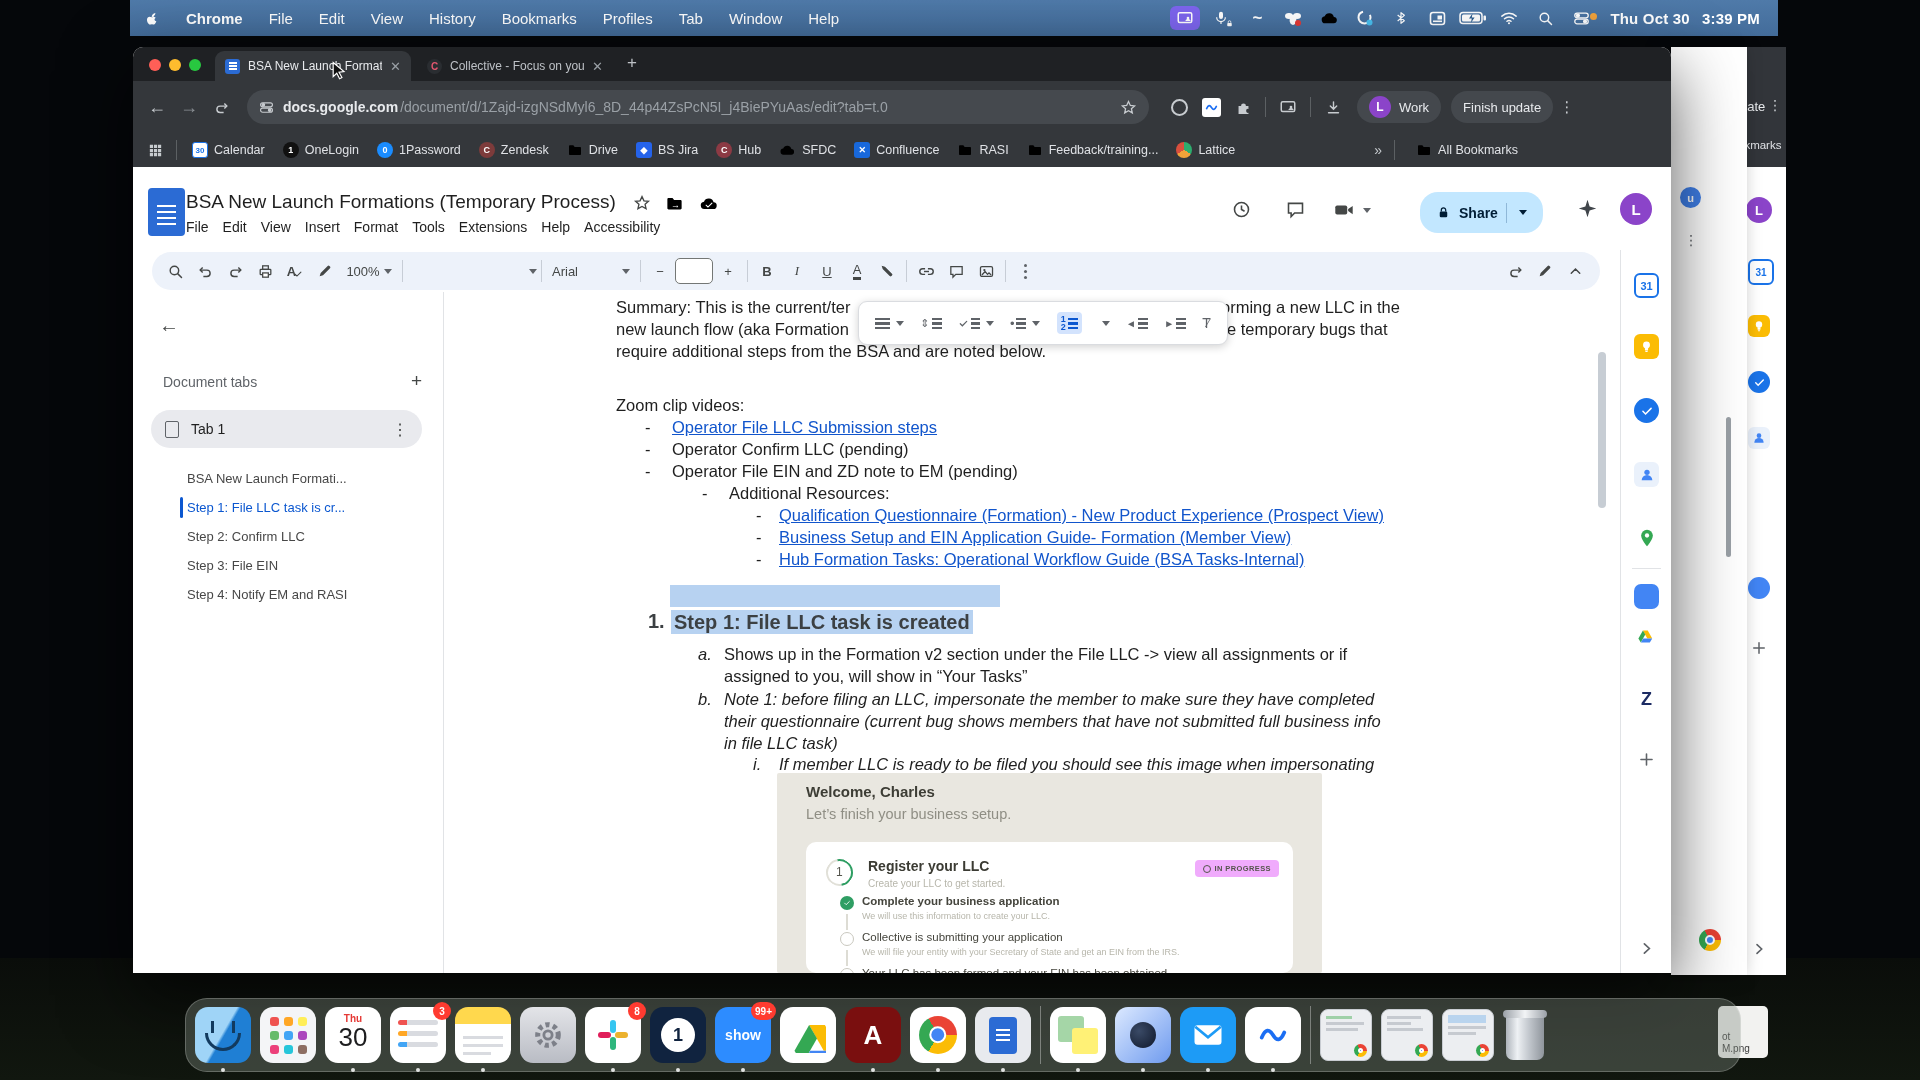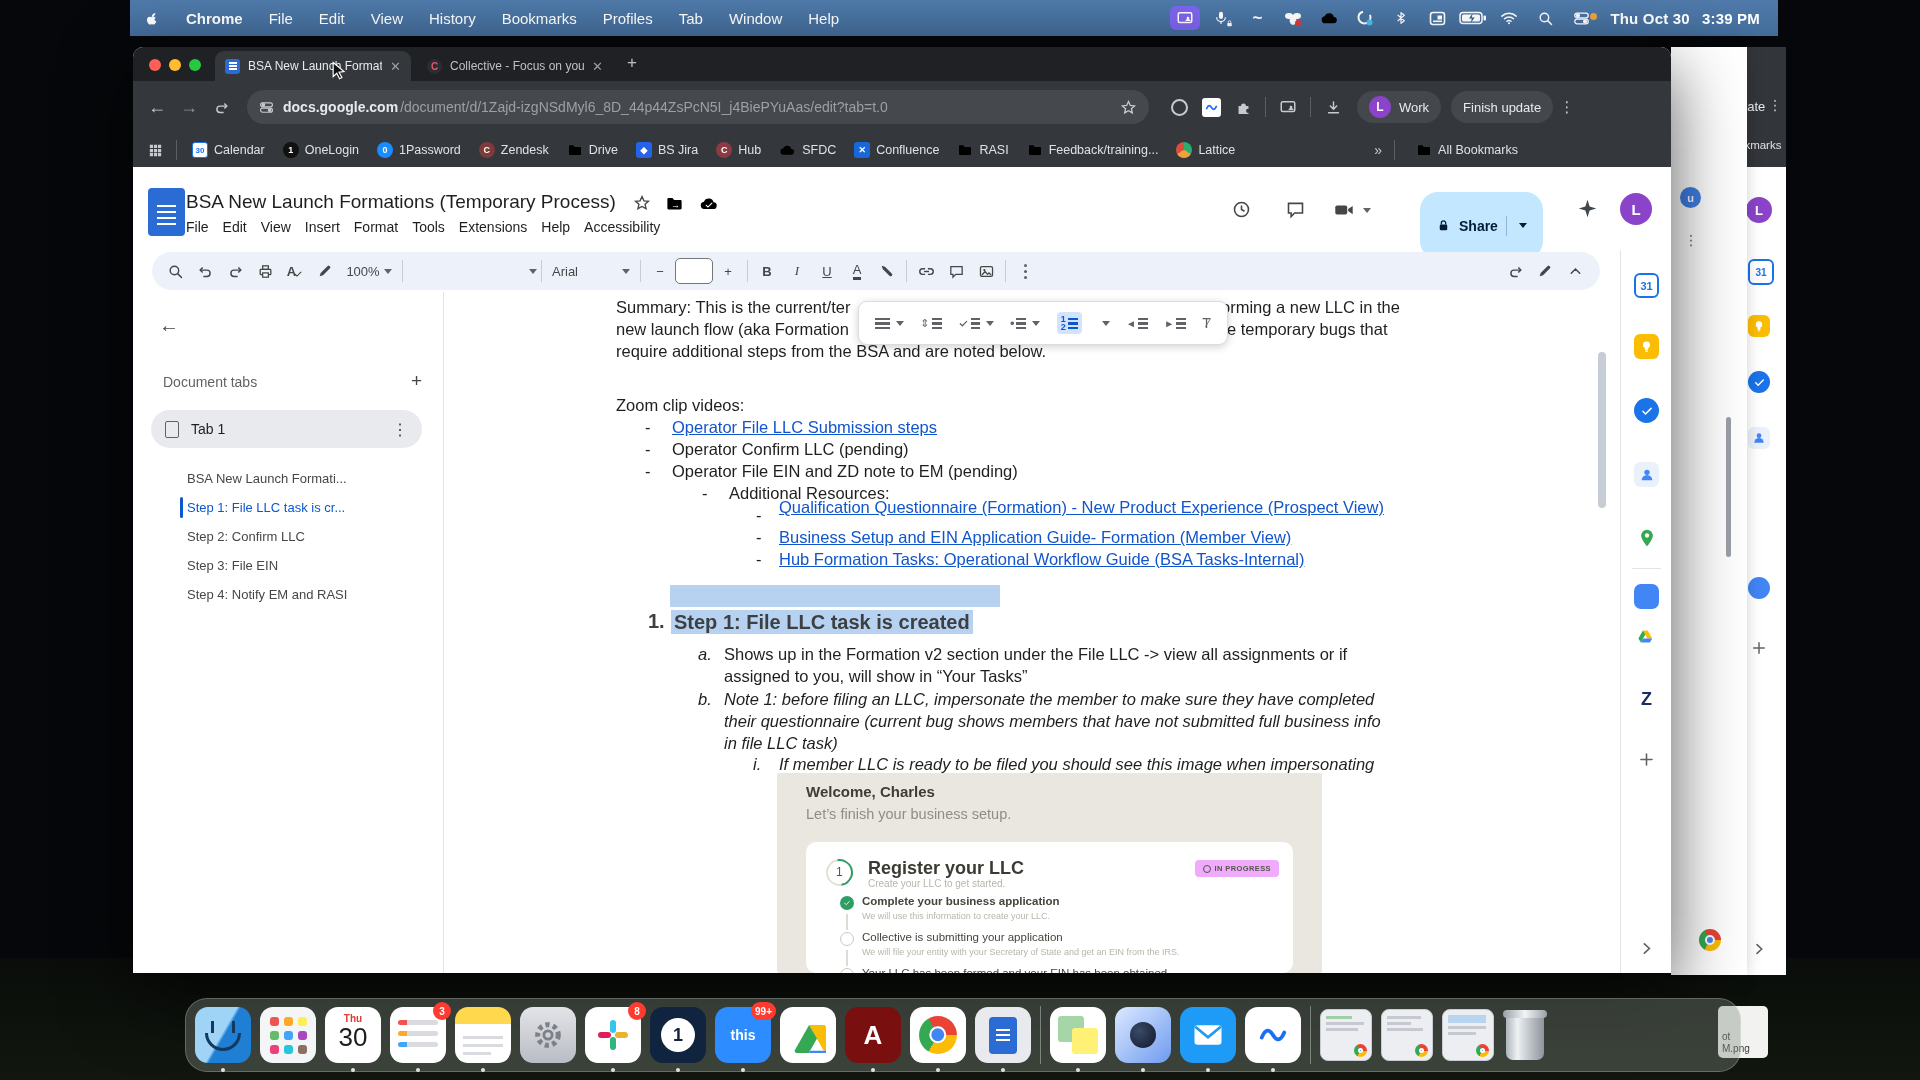--- a/index.html
+++ b/index.html
@@ -593,21 +593,21 @@
       </svg>
     <svg class="ic ab" style="left:1152px;top:32px;color:#444746" width="21" height="21">
         <use href="#i-bubble"></use>
       </svg>
     <span class="ab flex" style="left:1200px;top:32px;gap:4px">
         <svg class="ic" width="22" height="22" style="color:#444746">
           <use href="#i-cam"></use>
         </svg>
         <span class="caret"></span>
       </span>
-    <div class="ab flex" style="left:1287px;top:25px;height:35px;background:#c2e7ff;border-radius:18px;padding:16px 16px;gap:8px">
+    <div class="ab flex" style="left:1287px;top:25px;height:35px;background:#c2e7ff;border-radius:18px;padding:3px 16px;gap:8px">
       <svg class="ic" width="15" height="15" style="color:#001d35">
           <use href="#i-lock"></use>
         </svg>
       <span style="font-size:14px;font-weight:bold;color:#001d35">Share</span>
       <span style="width:1px;height:20px;background:#8fb8d8"></span>
       <span class="caret" style="border-top-color:#001d35"></span>
     </div>
     <svg class="ic ab" style="left:1444px;top:31px;color:#41464b" width="21" height="21">
         <use href="#i-sparkle"></use>
       </svg>
@@ -781,21 +781,21 @@
       <span class="t" style="left:173px;top:102px">Zoom clip videos:</span>
       <span class="t" style="left:202px;top:124px">-</span>
       <span class="t lnk" style="left:229px;top:124px">Operator File LLC Submission steps</span>
       <span class="t" style="left:202px;top:146px">-</span>
       <span class="t" style="left:229px;top:146px">Operator Confirm LLC (pending)</span>
       <span class="t" style="left:202px;top:168px">-</span>
       <span class="t" style="left:229px;top:168px">Operator File EIN and ZD note to EM (pending)</span>
       <span class="t" style="left:259px;top:190px">-</span>
       <span class="t" style="left:286px;top:190px">Additional Resources:</span>
       <span class="t" style="left:313px;top:212px">-</span>
-      <span class="t lnk" style="left:336px;top:204px">Qualification Questionnaire (Formation) - New Product Experience (Prospect View)</span>
+      <span class="t lnk" style="left:336px;top:212px">Qualification Questionnaire (Formation) - New Product Experience (Prospect View)</span>
       <span class="t" style="left:313px;top:234px">-</span>
       <span class="t lnk" style="left:336px;top:234px">Business Setup and EIN Application Guide- Formation (Member View)</span>
       <span class="t" style="left:313px;top:256px">-</span>
       <span class="t lnk" style="left:336px;top:256px">Hub Formation Tasks: Operational Workflow Guide (BSA Tasks-Internal)</span>
 
       <div class="ab" style="left:227px;top:293px;width:330px;height:22px;background:#b7d2f1"></div>
       <span class="t" style="left:205px;top:318px;font-size:20px;font-weight:bold;color:#3c4043">1.</span>
       <span class="t hl" style="left:228px;top:318px;font-size:20px;font-weight:bold;color:#3c4043;padding:1px 3px">Step 1: File LLC task is created</span>
 
       <span class="t it" style="left:255px;top:351px">a.</span>
@@ -807,21 +807,21 @@
       <span class="t it" style="left:281px;top:440px">in file LLC task)</span>
       <span class="t it" style="left:310px;top:461px">i.</span>
       <span class="t it" style="left:336px;top:461px">If member LLC is ready to be filed you should see this image when impersonating</span>
 
       <div class="ab embed">
         <span class="ab" style="left:29px;top:10px;font-size:15px;font-weight:bold;color:#3d3d35">Welcome, Charles</span>
         <span class="ab" style="left:29px;top:33px;font-size:14.5px;color:#8f8e84">Let’s finish your business setup.</span>
         <div class="ecard">
           <span class="ab" style="left:20px;top:17px;width:27px;height:27px;border-radius:50%;border:2.5px solid #e1e0d8;border-right-color:#2f9e63;border-top-color:#2f9e63;transform:rotate(35deg);box-sizing:border-box"></span>
           <span class="ab" style="left:30px;top:23px;font-size:12px;color:#55554d">1</span>
-          <span class="ab" style="left:62px;top:16px;font-size:18px;font-weight:bold;color:#3b3b33">Register your LLC</span>
+          <span class="ab" style="left:62px;top:16px;font-size:14px;font-weight:bold;color:#3b3b33">Register your LLC</span>
           <span class="ab" style="left:62px;top:36px;font-size:10px;color:#b7b6ab">Create your LLC to get started.</span>
           <span class="ab flex" style="right:14px;top:18px;background:#f0abfc;border-radius:4px;padding:4px 8px;gap:4px">
             <span style="width:8px;height:8px;border-radius:50%;border:1.2px solid #55554d;box-sizing:border-box"></span>
             <span style="font-size:7.5px;font-weight:bold;color:#55554d;letter-spacing:.4px">IN PROGRESS</span>
           </span>
           <span class="ab echk" style="left:34px;top:54px;background:#2f9e63;display:flex;align-items:center;justify-content:center">
               <svg class="ic" width="8" height="8" style="color:#fff">
                 <use href="#i-check"></use>
               </svg>
             </span>
@@ -938,21 +938,21 @@
         <i style="position:absolute;right:0;top:12px;width:13px;height:6px;border-radius:3px;background:#ecb22e"></i>
       </span>
       <span class="badge">8</span>
       <span class="dot"></span>
     </div>
   <div class="dk" style="background:#10233f;display:flex;align-items:center;justify-content:center">
       <span style="width:34px;height:34px;border-radius:50%;background:#fff;color:#10233f;font-weight:bold;font-size:18px;display:flex;align-items:center;justify-content:center">1</span>
       <span class="dot"></span>
     </div>
   <div class="dk" style="background:#2d8cff;display:flex;align-items:center;justify-content:center">
-      <span style="color:#fff;font-size:14px;font-weight:bold">this</span>
+      <span style="color:#fff;font-size:14px;font-weight:bold">show</span>
       <span class="badge">99+</span>
       <span class="dot"></span>
     </div>
   <div class="dk" style="background:#fff;display:flex;align-items:center;justify-content:center">
       <svg class="ic" width="36" height="36">
         <use href="#i-drive" transform="scale(1.5)"></use>
       </svg>
     </div>
   <div class="dk" style="background:#7a0f0f;display:flex;align-items:center;justify-content:center">
       <span style="color:#fff;font-size:26px;font-weight:bold">A</span>

